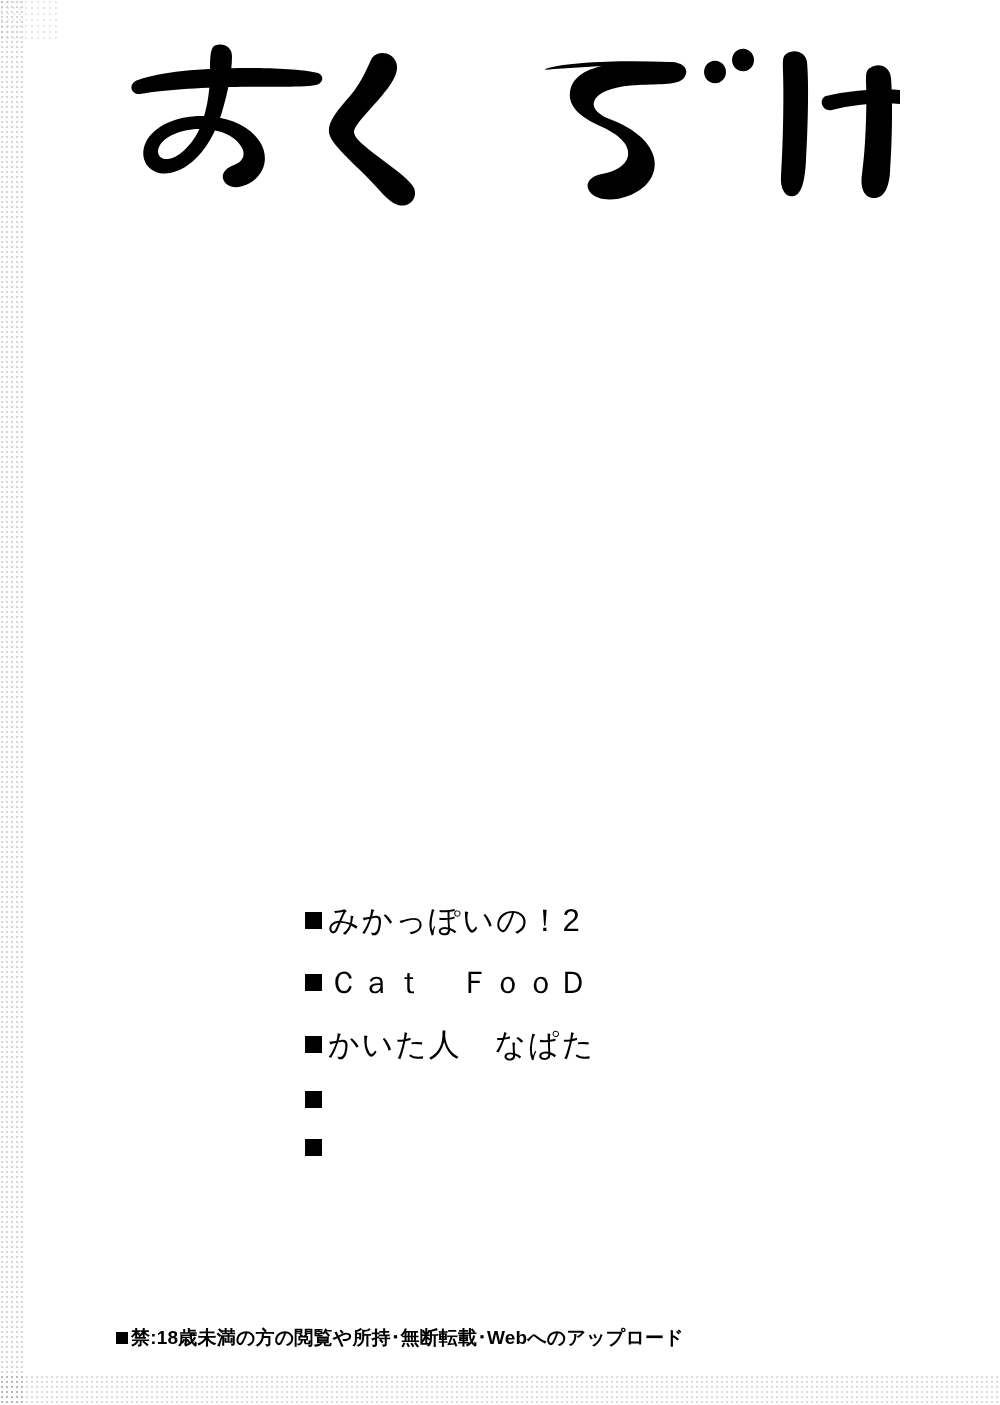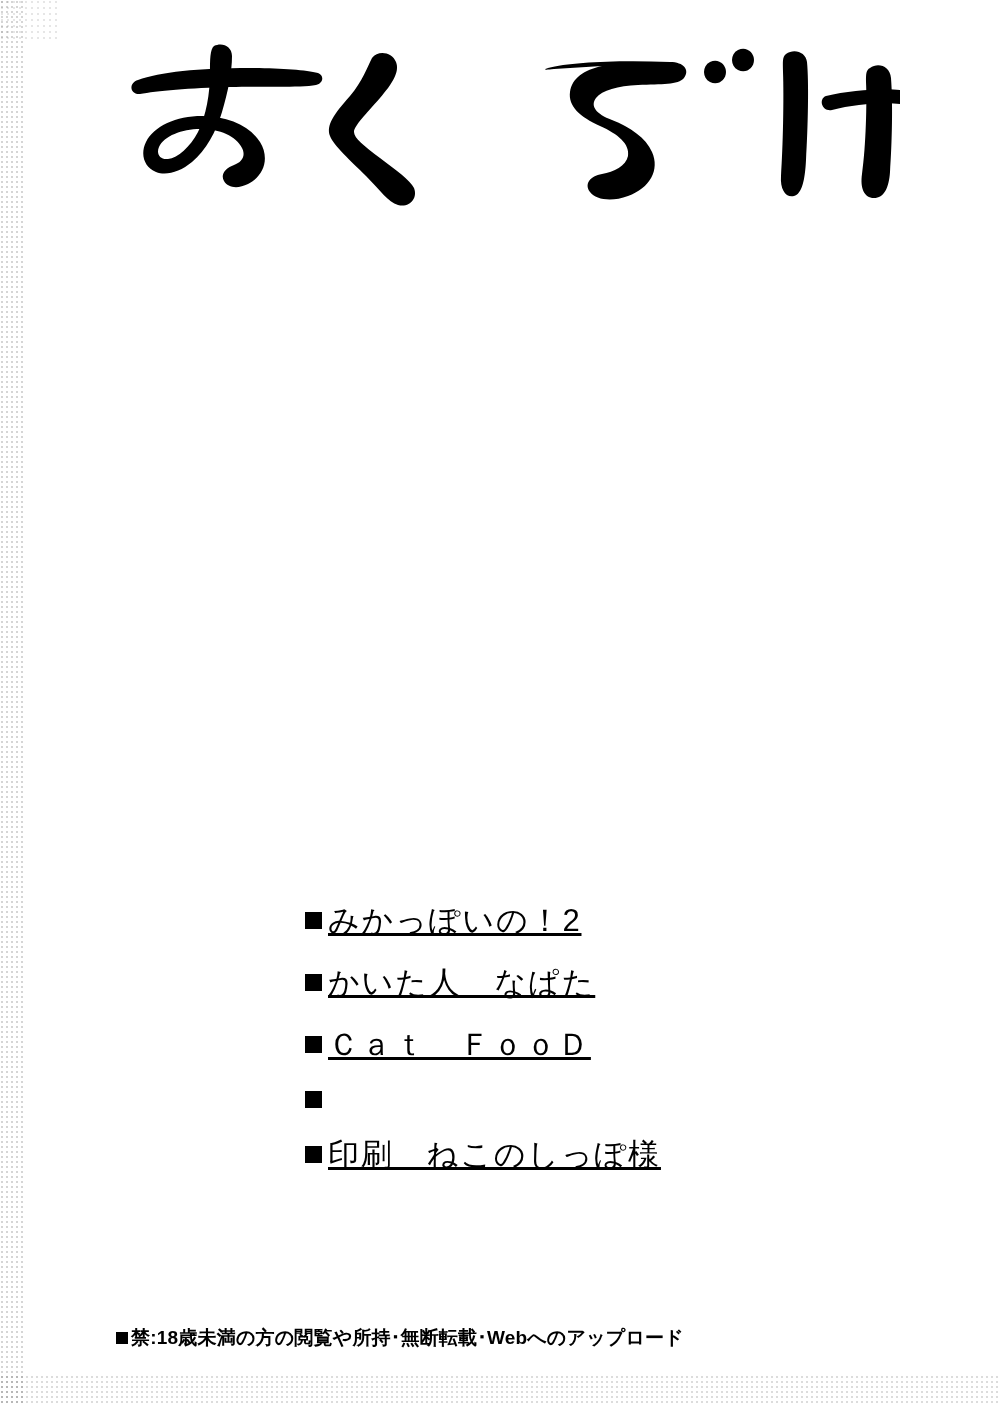--- a/index.html
+++ b/index.html
@@ -93,21 +93,20 @@
   .bullet-square {
     display: inline-block;
     width: 17px;
     height: 17px;
     background: #000;
     margin-right: 6px;
     flex: 0 0 auto;
   }
   .colophon-line .txt {
     display: inline-block;
-    text-decoration: underline;
   }
 
   
   .notice {
     position: absolute;
     left: 0;
     top: 1325px;
     width: 800px;
     text-align: center;
   }
@@ -153,32 +152,31 @@
   </svg>
 </div>
 
 <div class="colophon">
   <div class="colophon-line">
     <span class="bullet-square"></span>
     <span class="txt">みかっぽいの！2</span>
   </div>
   <div class="colophon-line">
     <span class="bullet-square"></span>
-    <span class="txt">かいた人　なぱた</span>
+    <span class="txt">Ｃａｔ　ＦｏｏＤ</span>
   </div>
   <div class="colophon-line">
     <span class="bullet-square"></span>
-    <span class="txt">Ｃａｔ　ＦｏｏＤ</span>
+    <span class="txt">かいた人　なぱた</span>
   </div>
   <div class="colophon-line">
     <span class="bullet-square"></span>
   </div>
   <div class="colophon-line">
     <span class="bullet-square"></span>
-    <span class="txt">印刷　ねこのしっぽ様</span>
   </div>
 </div>
 
 <div class="notice">
   <span class="notice-inner">
     <span class="bullet-square"></span>
     <span class="txt">禁:18歳未満の方の閲覧や所持･無断転載･Webへのアップロード</span>
   </span>
 </div>
 

